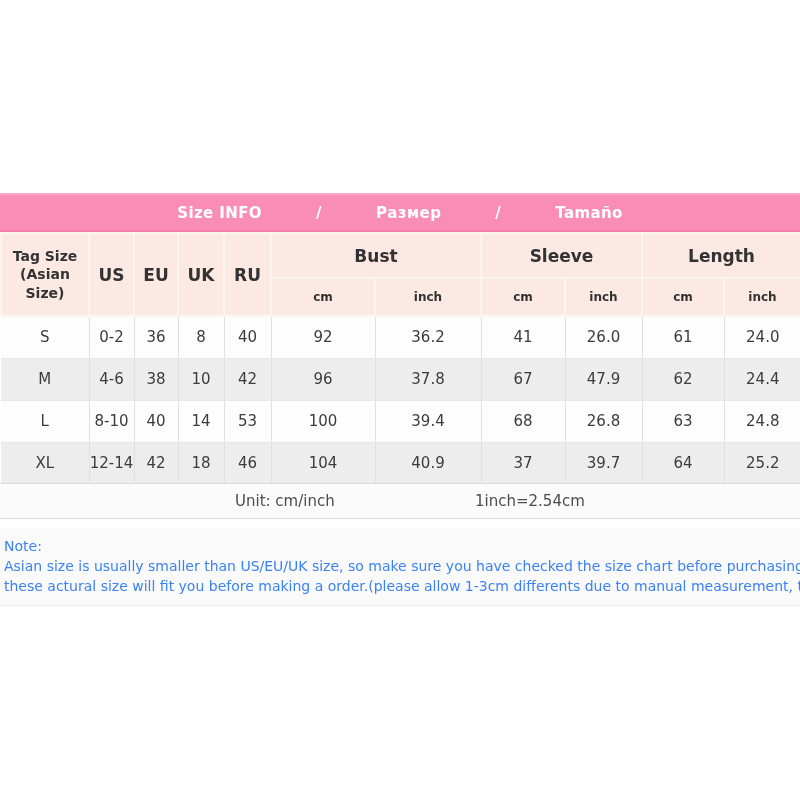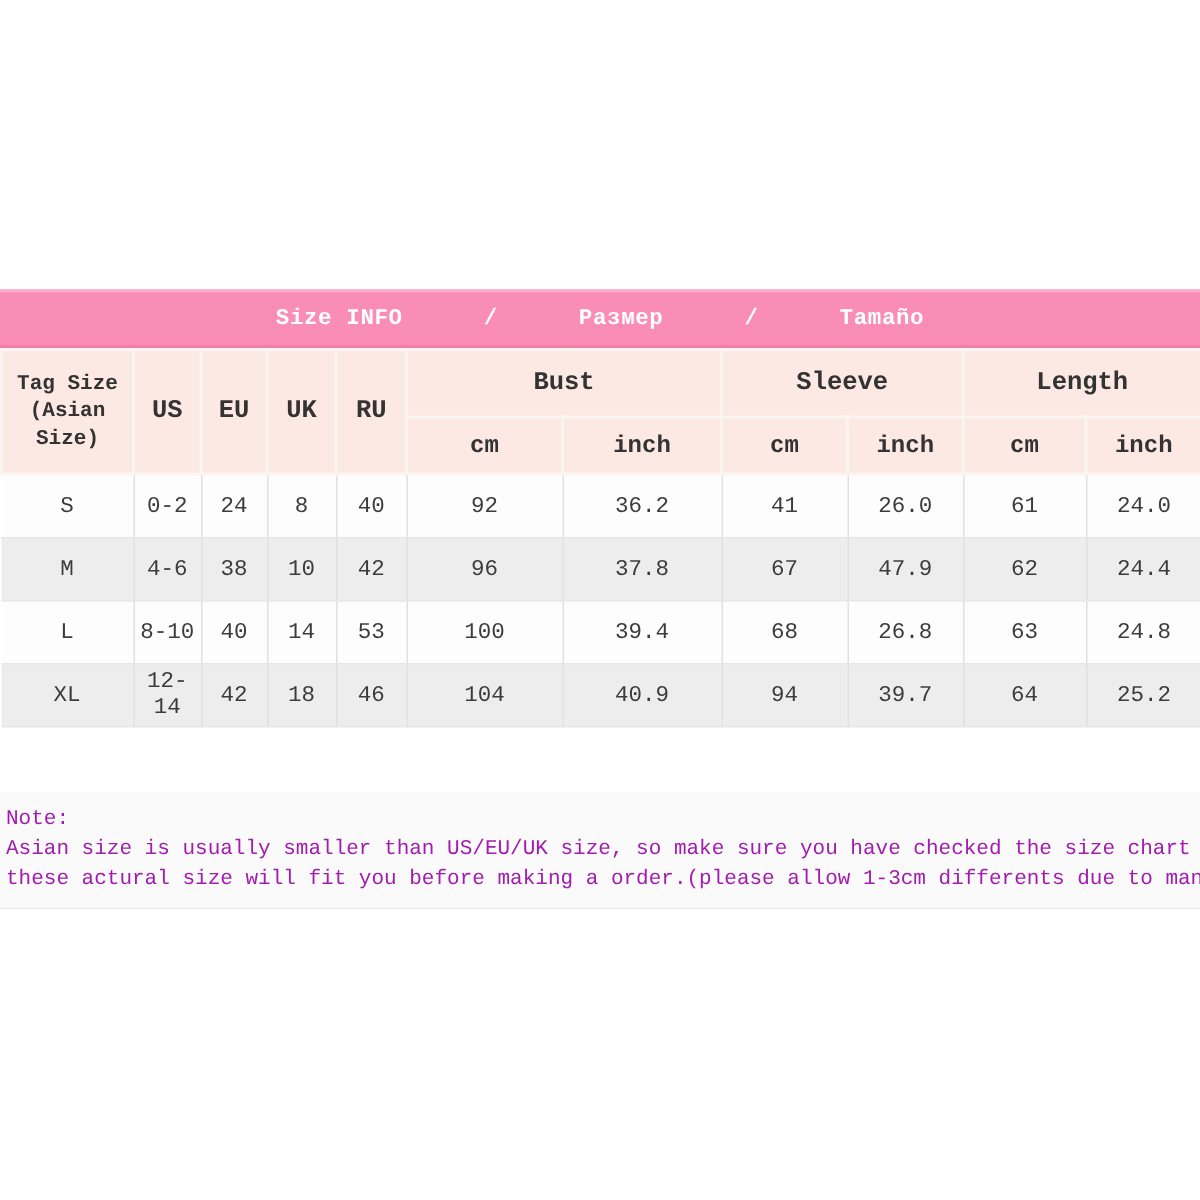--- a/index.html
+++ b/index.html
@@ -1,19 +1,19 @@
 <!DOCTYPE html>
 <html><head>
 <meta charset="utf-8">
 <style>
   * { margin: 0; padding: 0; box-sizing: border-box; }
   html, body { width: 800px; height: 800px; background: #ffffff; overflow: hidden; }
   body { font-family: "DejaVu Sans", "Liberation Sans", sans-serif; }
 
-  .page { width: 800px; height: 800px; position: relative; background: #fff; font-family: Liberation Mono, monospace; }
+  .page { width: 800px; height: 800px; position: relative; background: #fff; }
 
   
   .title-bar {
     position: absolute; left: 0; top: 193px; width: 800px; height: 39px;
     background: #fa8db6;
     border-top: 2px solid #ffaac8;
     border-bottom: 2px solid #f27ea9;
     display: flex; align-items: center; justify-content: center; gap: 54px;
     color: #ffffff; font-weight: bold; font-size: 15px; letter-spacing: 0.4px;
   }
@@ -21,21 +21,21 @@
   
   table.size-table {
     position: absolute; left: 0; top: 232px; width: 800px;
     border-collapse: collapse; table-layout: fixed;
   }
   .size-table thead th {
     background: #fce9e4; color: #333333; font-weight: bold; font-size: 17px;
     border: 2px solid #fbf5f2; text-align: center; vertical-align: middle;
   }
   .size-table thead tr.h1 th { height: 45px; }
-  .size-table thead tr.h2 th { height: 38px; font-size: 16px; }
+  .size-table thead tr.h2 th { height: 38px; font-size: 12px; }
   .size-table th.tagcol { font-size: 14px; line-height: 1.3; padding: 0 1px; }
   .size-table tbody td {
     height: 42px; text-align: center; vertical-align: middle;
     font-size: 15px; color: #3c3c3c;
     border-right: 1px solid #e0e0e0; border-bottom: 1px solid #e7e7e7;
     background: #fdfdfd;
   }
   .size-table tbody td:last-child { border-right: none; }
   .size-table tbody tr:nth-child(even) td { background: #ededed; }
 
@@ -47,21 +47,21 @@
   }
   .unit-row span { position: absolute; top: 50%; transform: translateY(-50%); white-space: nowrap; }
   .unit-row .unit-label { left: 235px; }
   .unit-row .conversion { left: 475px; }
 
   
   .note {
     position: absolute; left: 0; top: 528px; width: 800px;
     background: #fafafa; border-bottom: 1px solid #ebebeb;
     padding: 8px 4px 9px 4px;
-    font-size: 14px; line-height: 20px; color: #a21caf;
+    font-size: 14px; line-height: 20px; color: #3b82f6;
   }
   .note div { white-space: nowrap; }
 </style>
 </head>
 <body>
 
 <div class="page">
 
   <div class="title-bar">
     <span>Size INFO</span>
@@ -102,21 +102,21 @@
         <th>cm</th>
         <th>inch</th>
         <th>cm</th>
         <th>inch</th>
       </tr>
     </thead>
     <tbody>
       <tr>
         <td>S</td>
         <td>0-2</td>
-        <td>24</td>
+        <td>36</td>
         <td>8</td>
         <td>40</td>
         <td>92</td>
         <td>36.2</td>
         <td>41</td>
         <td>26.0</td>
         <td>61</td>
         <td>24.0</td>
       </tr>
       <tr>
@@ -146,28 +146,32 @@
         <td>24.8</td>
       </tr>
       <tr>
         <td>XL</td>
         <td>12-14</td>
         <td>42</td>
         <td>18</td>
         <td>46</td>
         <td>104</td>
         <td>40.9</td>
-        <td>94</td>
+        <td>37</td>
         <td>39.7</td>
         <td>64</td>
         <td>25.2</td>
       </tr>
     </tbody>
   </table>
 
+  <div class="unit-row">
+    <span class="unit-label">Unit: cm/inch</span>
+    <span class="conversion">1inch=2.54cm</span>
+  </div>
 
   <div class="note">
     <div>Note:</div>
     <div>Asian size is usually smaller than US/EU/UK size, so make sure you have checked the size chart before purchasing.Make sure</div>
     <div>these actural size will fit you before making a order.(please allow 1-3cm differents due to manual measurement, thanks).</div>
   </div>
 
 </div>
 
 </body></html>

